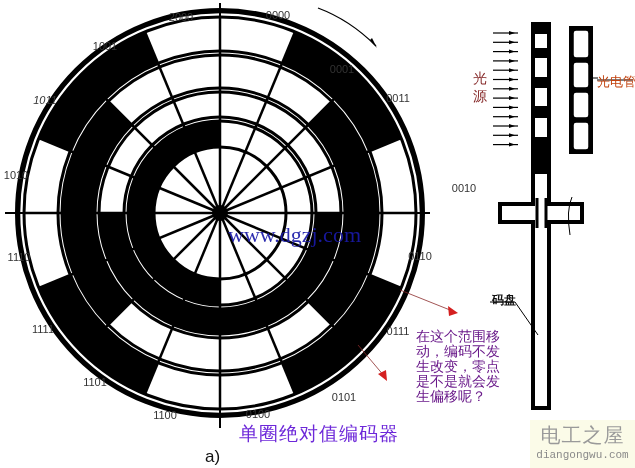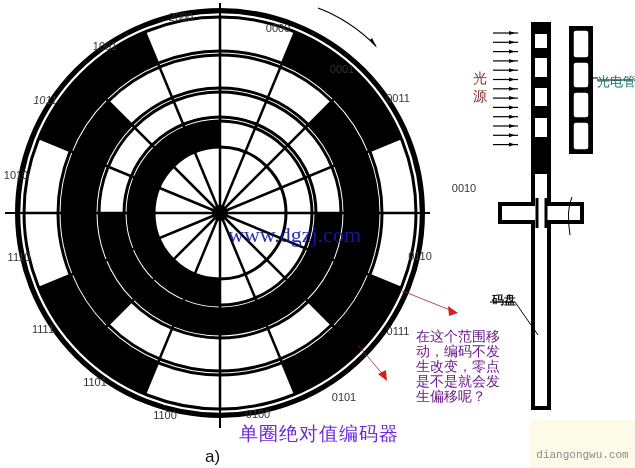--- a/index.html
+++ b/index.html
@@ -8,21 +8,21 @@
     .code-label { position: absolute; font-family: "Liberation Sans", sans-serif;
                   font-size: 11px; color: #333333; transform: translate(-50%, -50%); white-space: nowrap; }
     #disk-svg { position: absolute; left: 0; top: 0; }
     .watermark-url { position: absolute; left: 228px; top: 222px; font-family: "Liberation Serif", serif;
                      font-size: 22px; color: #1a1aa8; letter-spacing: 0px; opacity: 0.92; }
     .caption { position: absolute; left: 239px; top: 421px; font-size: 19px; color: #6d28d9; letter-spacing: 1px; }
     .sub-label { position: absolute; left: 205px; top: 447px; font-family: "Liberation Sans", sans-serif; font-size: 17px; color: #111; }
     .question { position: absolute; left: 416px; top: 329px; width: 90px; font-size: 14px; line-height: 15px;
                 color: #6a1a8a; }
     .src-label { position: absolute; left: 473px; top: 69px; font-size: 14px; line-height: 18px; color: #7f1d1d; width: 16px; }
-    .pt-label { position: absolute; left: 597px; top: 73px; font-size: 13px; color: #0f766e; white-space: nowrap; }
+    .pt-label { position: absolute; left: 597px; top: 73px; font-size: 13px; color: #c2410c; white-space: nowrap; }
     .disk-label { position: absolute; left: 492px; top: 292px; font-size: 12px; color: #111; font-weight: bold; }
     .brand-box { position: absolute; left: 530px; top: 420px; width: 105px; height: 48px; background: #fbfbe8; }
     .brand-cn { position: absolute; left: 0; top: 2px; width: 105px; text-align: center; font-size: 20px; color: #9a9a9a; letter-spacing: 1px; }
     .brand-en { position: absolute; left: 0; top: 29px; width: 105px; text-align: center; font-family: Liberation Mono, monospace; font-size: 11px; color: #8a8a8a; }
   </style>
 </head>
 <body>
 
 <svg id="disk-svg" width="635" height="468" viewBox="0 0 635 468">
 
@@ -150,21 +150,21 @@
   <rect x="535" y="200" width="12" height="26" fill="#fff"></rect>
   <line x1="537" y1="198" x2="537" y2="228" stroke="#000" stroke-width="3"></line>
   <line x1="546" y1="198" x2="546" y2="228" stroke="#000" stroke-width="3"></line>
   <path d="M572,197 Q566,210 570,235" fill="none" stroke="#000" stroke-width="1"></path>
 
   <line x1="490" y1="302" x2="515" y2="302" stroke="#000" stroke-width="1"></line>
   <line x1="515" y1="302" x2="538" y2="335" stroke="#000" stroke-width="1"></line>
 </svg>
 
 <div id="labels">
-    <div class="code-label" style="left: 262px; top: 28px; padding-left: 32px;">0000</div>
+    <div class="code-label" style="left: 262px; top: 15px; padding-left: 32px;">0000</div>
     <div class="code-label" style="left: 342px; top: 44px; margin-top: 25px;">0001</div>
     <div class="code-label" style="left: 398px; top: 98px;">0011</div>
     <div class="code-label" style="left: 420px; top: 188px; margin-left: 44px;">0010</div>
     <div class="code-label" style="left: 420px; top: 256px;">0110</div>
     <div class="code-label" style="left: 398px; top: 331px;">0111</div>
     <div class="code-label" style="left: 344px; top: 397px;">0101</div>
     <div class="code-label" style="left: 258px; top: 414px;">0100</div>
     <div class="code-label" style="left: 165px; top: 415px;">1100</div>
     <div class="code-label" style="left: 95px; top: 382px;">1101</div>
     <div class="code-label" style="left: 43px; top: 329px;">1111</div>
@@ -180,14 +180,15 @@
 <div class="src-label">光源</div>
 <div class="pt-label">光电管</div>
 <div class="disk-label">码盘</div>
 
 <div class="question">在这个范围移动，编码不发生改变，零点是不是就会发生偏移呢？</div>
 
 <div class="caption">单圈绝对值编码器</div>
 <div class="sub-label">a)</div>
 
 <div class="brand-box">
+  <div class="brand-cn">电工之屋</div>
   <div class="brand-en">diangongwu.com</div>
 </div>
 
 </body></html>

